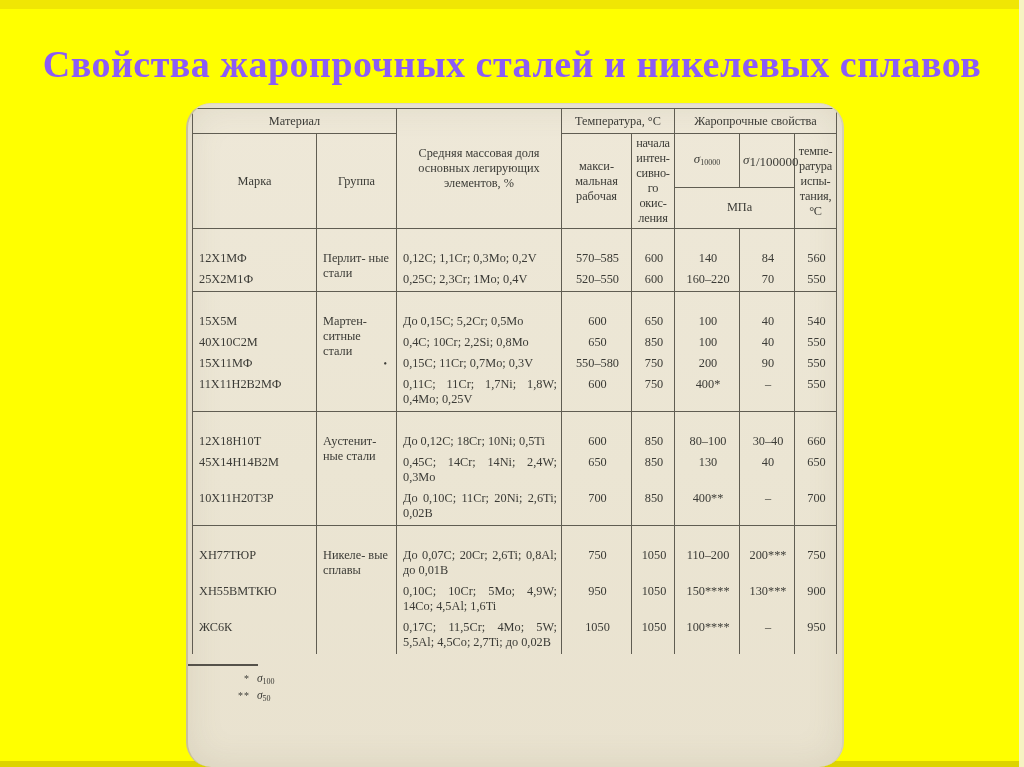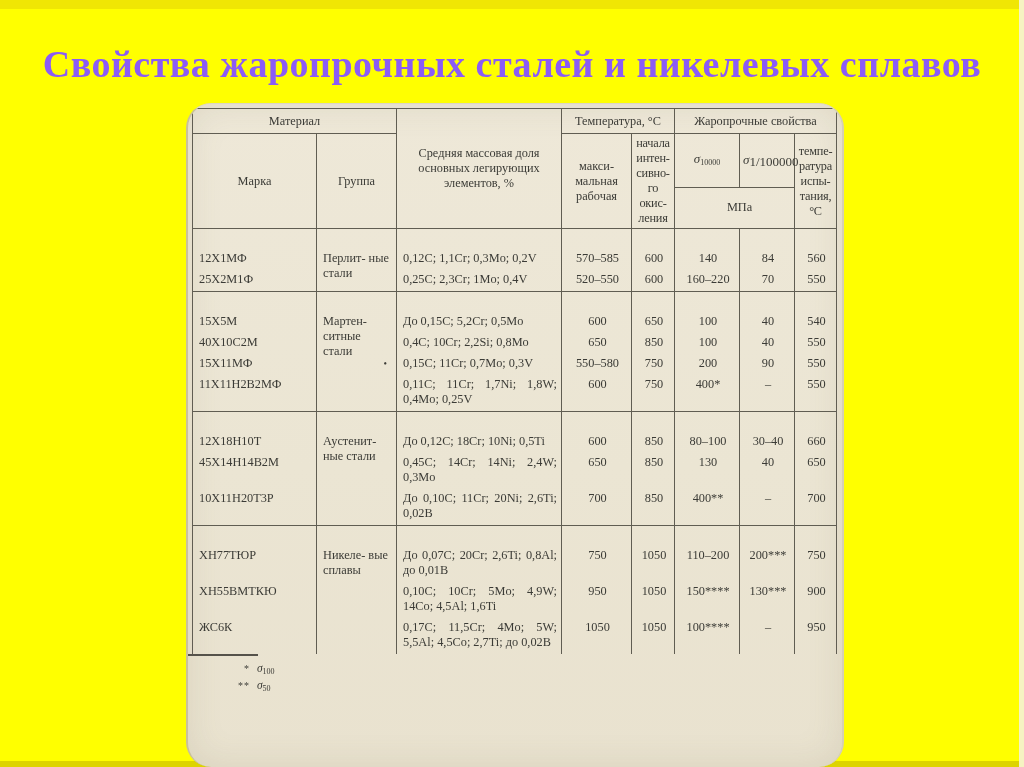--- a/index.html
+++ b/index.html
@@ -79,21 +79,21 @@
   tr.block-start > td { border-top: 1px solid #605d52; padding-top: 22px; }
 
   td.c-marka { padding-left: 7px; }
   td.c-grp   { position: relative; margin-left: 20px; }
   td.c-comp  { text-align: justify; text-align-last: left; padding-right: 3px; margin-top: 8px; }
   td.c-num   { text-align: center; padding-left: 1px; padding-right: 1px; }
 
   .grp-mark { position: absolute; right: 9px; top: 54%; font-size: 10px; color: #3b3b36; }
 
   
-  .fn-block { }
+  .fn-block { margin-top: 10px; }
   .fn-rule  { width: 70px; border-top: 2px solid #55524a; margin-left: -4px; margin-bottom: 6px; }
   .fn-line  { padding-left: 28px; font-size: 11.5px; line-height: 13.5px; color: #3b3b36; }
   .fn-stars { display: inline-block; width: 30px; text-align: right; margin-right: 4px; font-size: 10px; letter-spacing: 1px; }
   .fn-sigma i { font-style: italic; }
 </style>
 </head>
 <body>
 
 <div class="slide">
   <div class="edge-top"></div>

